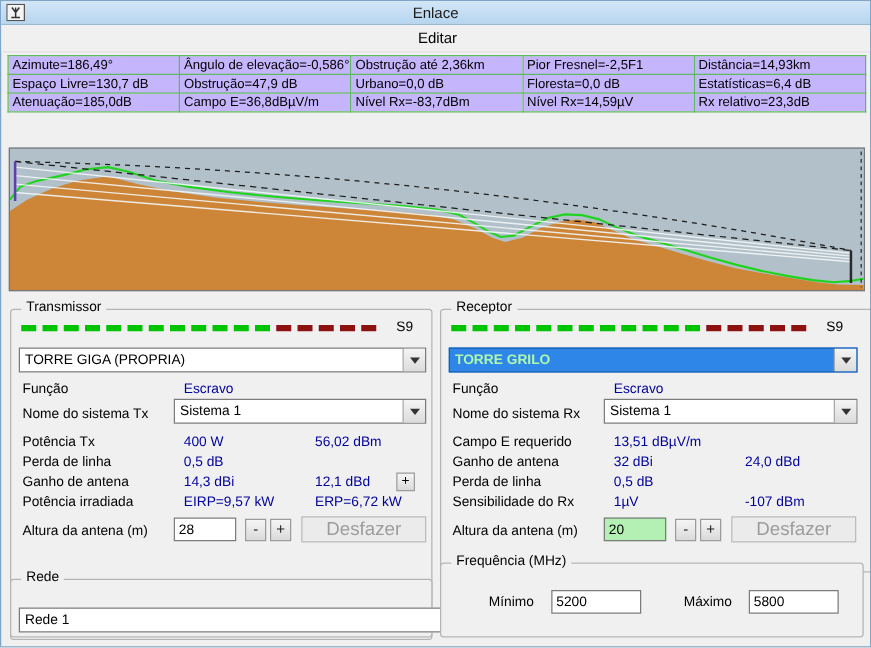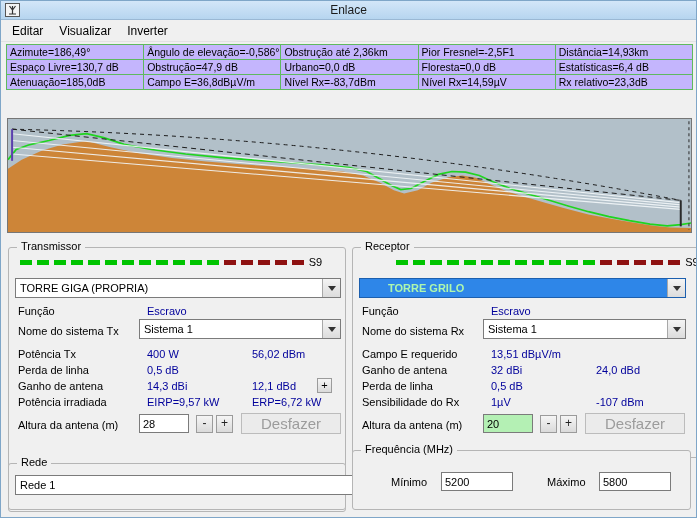--- a/index.html
+++ b/index.html
@@ -7,55 +7,55 @@
   body { font-family:"Liberation Sans", sans-serif; }
   .window { position:relative; width:697px; height:518px; background:#f0f0f0;
             border:1px solid #7fa6c8; overflow:hidden; }
   .titlebar { position:relative; height:19px;
               background:linear-gradient(#d3e6f8,#b6d5ef);
               border-bottom:1px solid #9ab8d4; display:flex; align-items:center; }
   .titlebar .title { position:absolute; left:0; right:0; text-align:center;
                      font-size:12px; color:#1a1a1a; }
   .app-icon { margin-left:4px; z-index:2; display:inline-flex; }
   .menubar { height:22px; background:#f0f0f0; display:flex; align-items:center;
-             padding-left:3px; font-size:12px; border-bottom:1px solid #e2e2e2; }
+             padding-left:3px; font-size:12px; border-bottom:1px solid #e2e2e2;flex-direction:column; }
   .menu-item { padding:3px 8px; cursor:default; }
 
   table.stats { position:absolute; left:5px; top:43px; width:687px;
                 border-collapse:collapse; table-layout:fixed; }
   table.stats td { background:#c4b5fd; border:1px solid #5fb95f;
                    font-size:10.5px; color:#000; padding:1px 3px; height:15px;
                    white-space:nowrap; overflow:hidden; }
 
   .chart-wrap { position:absolute; left:6px; top:117px; width:685px; height:115px;
                 border:1px solid #767676; background:#b2c0c9; }
 
   .group { position:absolute; border:1px solid #b5b5b5; border-radius:3px;
            background:#f0f0f0; }
   .group > .legend { position:absolute; top:-8px; left:8px; background:#f0f0f0;
                      padding:0 4px; font-size:11px; color:#000; }
 
   .signal-row { position:absolute; left:8px; top:9px; right:20px; height:10px;
-                display:flex; justify-content:center; align-items:center; }
+                display:flex; justify-content:flex-start; align-items:center;gap:11px; }
   .signal-bar { display:flex; align-items:center; }
   .dash { display:inline-block; width:12px; height:5px; margin-right:5px; }
   .dash.g { background:#00c400; }
   .dash.r { background:#8e1111; }
   .signal-label { font-size:11px; color:#000; }
 
   .combo { position:absolute; height:20px; display:flex; background:#fff;
            border:1px solid #7b7b7b; cursor:default; }
   .combo-text { flex:1; font-size:11px; padding:3px 4px 0 4px; white-space:nowrap;
                 overflow:hidden; color:#000; }
   .combo-btn { width:18px; display:flex; align-items:center; justify-content:center;
                background:linear-gradient(#f4f4f4,#dcdcdc); border-left:1px solid #a8a8a8; }
   .arrow { width:0; height:0; border-left:4px solid transparent;
            border-right:4px solid transparent; border-top:5px solid #333; display:block; }
   .combo.selected { background:#2e86e8; border-color:#1c5fae; }
-  .combo.selected .combo-text { color:#aef7ae; font-weight:bold;margin-left:24px; }
+  .combo.selected .combo-text { color:#aef7ae; font-weight:bold; }
 
   .frow { position:absolute; left:9px; right:9px; height:15px; font-size:11px;padding-left:36px; }
   .flabel { position:absolute; left:0; top:1px; color:#000; white-space:nowrap; }
   .fvalue { position:absolute; top:1px; color:#00009b; white-space:nowrap; }
   .c1 { left:129px; } .c2 { left:234px; }
 
   .edit { position:absolute; height:19px; border:1px solid #7b7b7b; background:#fff;
           font-size:11px; font-family:inherit; padding:1px 3px; color:#000; }
   .edit.green { background:#b4f0b4; }
   .spin { position:absolute; width:17px; height:18px; font-size:12px; line-height:15px;
@@ -286,21 +286,21 @@
       <span class="flabel">Altura da antena (m)</span>
     </div>
     <input class="edit green" style="left: 130px; top: 166px; width: 50px;" value="20">
     <span class="spin" style="left:187px;top:167px">-</span>
     <span class="spin" style="left:207px;top:167px">+</span>
     <span class="undo" style="left:232px;top:165px">Desfazer</span>
   </div>
 
   <div class="group" style="left:7px;top:462px;width:338px;height:47px">
     <span class="legend">Rede</span>
-    <div class="combo" style="left:6px;top:11px;width:386px">
+    <div class="combo" style="left:6px;top:22px;width:386px">
       <span class="combo-text">Rede  1</span>
       <span class="combo-btn">
         <i class="arrow"></i>
       </span>
     </div>
   </div>
 
   <div class="group" style="left:351px;top:449px;width:339px;height:60px">
     <span class="legend">Frequência (MHz)</span>
     <span class="flabel" style="position:absolute;left:38px;top:25px;font-size:11px">Mínimo</span>

